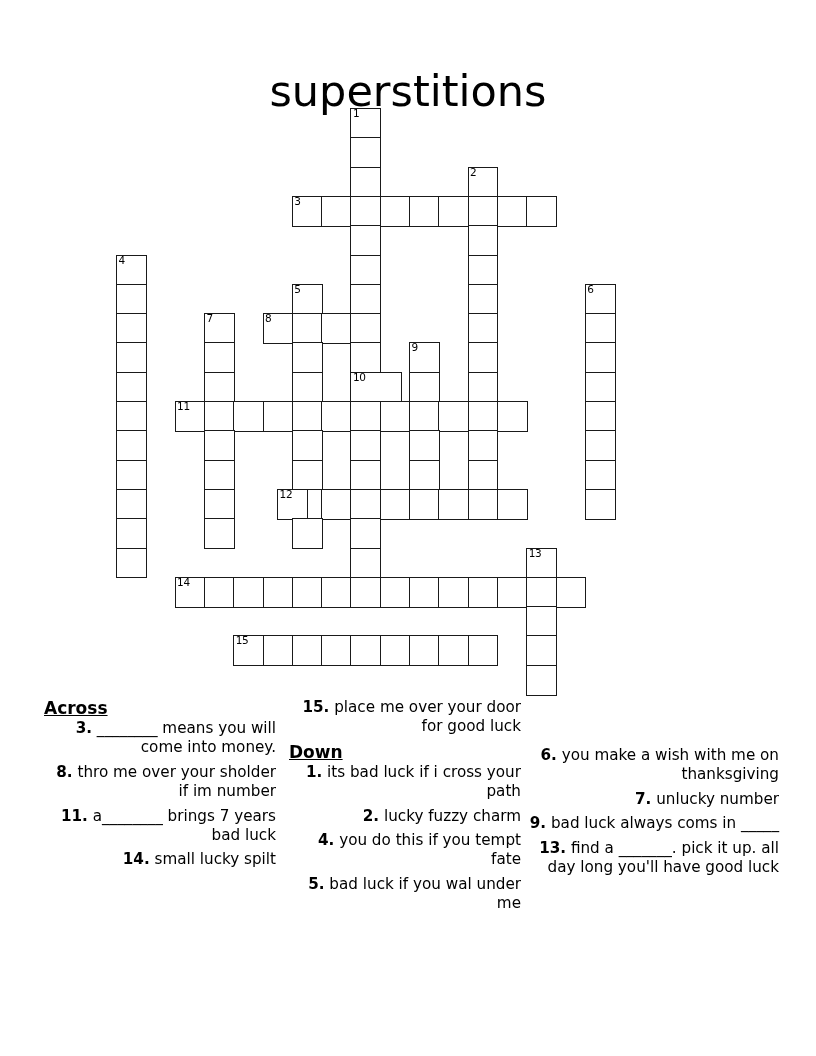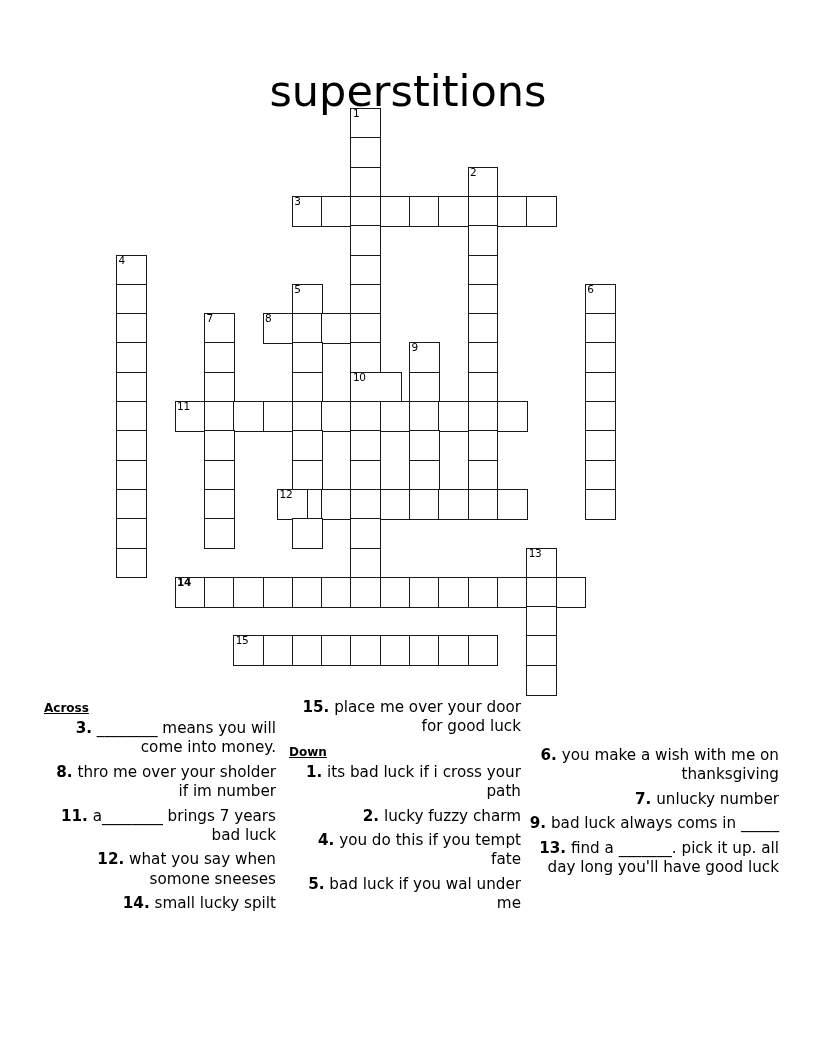--- a/index.html
+++ b/index.html
@@ -70,21 +70,21 @@
     font-family: "DejaVu Sans", sans-serif;
   }
   #clue-col-0 { left: 0px;   width: 232px; }
   #clue-col-1 { left: 245px; width: 232px; }
   #clue-col-2 { left: 485px; width: 250px; margin-top: 48px; }
   .section-head {
     font-weight: bold;
     text-decoration: underline;
     display: block;
     margin: 0 0 1px 0;
-    font-size: 12px;
+    font-size: 17px;
     line-height: 20px;
   }
   .clue {
     display: block;
     margin: 0 0 5px 0;
     text-indent: 0;
     text-align: right;
   }
   .clue .cn {
     font-weight: bold;
@@ -208,21 +208,21 @@
       <div class="cell" style="left: 584.8px; top: 488.9px; width: 30.9px; height: 30.9px;"></div>
       <div class="cell" style="left: 116px; top: 518.2px; width: 30.9px; height: 30.9px;"></div>
       <div class="cell" style="left: 203.9px; top: 518.2px; width: 30.9px; height: 30.9px;"></div>
       <div class="cell" style="left: 291.8px; top: 518.2px; width: 30.9px; height: 30.9px;"></div>
       <div class="cell" style="left: 350.4px; top: 518.2px; width: 30.9px; height: 30.9px;"></div>
       <div class="cell" style="left: 116px; top: 547.5px; width: 30.9px; height: 30.9px;"></div>
       <div class="cell" style="left: 350.4px; top: 547.5px; width: 30.9px; height: 30.9px;"></div>
       <div class="cell" style="left: 526.2px; top: 547.5px; width: 30.9px; height: 30.9px;">
         <span class="cnum">13</span>
       </div>
-      <div class="cell" style="left: 174.6px; top: 576.8px; width: 30.9px; height: 30.9px; font-weight: bold;">
+      <div class="cell" style="left: 174.6px; top: 576.8px; width: 30.9px; height: 30.9px;">
         <span class="cnum">14</span>
       </div>
       <div class="cell" style="left: 203.9px; top: 576.8px; width: 30.9px; height: 30.9px;"></div>
       <div class="cell" style="left: 233.2px; top: 576.8px; width: 30.9px; height: 30.9px;"></div>
       <div class="cell" style="left: 262.5px; top: 576.8px; width: 30.9px; height: 30.9px;"></div>
       <div class="cell" style="left: 291.8px; top: 576.8px; width: 30.9px; height: 30.9px;"></div>
       <div class="cell" style="left: 321.1px; top: 576.8px; width: 30.9px; height: 30.9px;"></div>
       <div class="cell" style="left: 350.4px; top: 576.8px; width: 30.9px; height: 30.9px;"></div>
       <div class="cell" style="left: 379.7px; top: 576.8px; width: 30.9px; height: 30.9px;"></div>
       <div class="cell" style="left: 409px; top: 576.8px; width: 30.9px; height: 30.9px;"></div>
@@ -246,21 +246,20 @@
       <div class="cell" style="left: 526.2px; top: 635.4px; width: 30.9px; height: 30.9px;"></div>
       <div class="cell" style="left: 526.2px; top: 664.7px; width: 30.9px; height: 30.9px;"></div>
     </div>
 
   <div id="clues">
     <div class="clue-col" id="clue-col-0">
         <span class="section-head">Across</span>
         <span class="clue"><span class="cn">3.</span><span> ________ means you will come into money.</span></span>
         <span class="clue"><span class="cn">8.</span><span> thro me over your sholder if im number</span></span>
         <span class="clue"><span class="cn">11.</span><span> a________ brings 7 years bad luck</span></span>
-        <span class="clue"><span class="cn">12.</span><span> what you say when somone sneeses</span></span>
         <span class="clue"><span class="cn">14.</span><span> small lucky spilt</span></span>
       </div>
     <div class="clue-col" id="clue-col-1">
         <span class="clue"><span class="cn">15.</span><span> place me over your door for good luck</span></span>
         <span class="section-head">Down</span>
         <span class="clue"><span class="cn">1.</span><span> its bad luck if i cross your path</span></span>
         <span class="clue"><span class="cn">2.</span><span> lucky fuzzy charm</span></span>
         <span class="clue"><span class="cn">4.</span><span> you do this if you tempt fate</span></span>
         <span class="clue"><span class="cn">5.</span><span> bad luck if you wal under me</span></span>
       </div>

